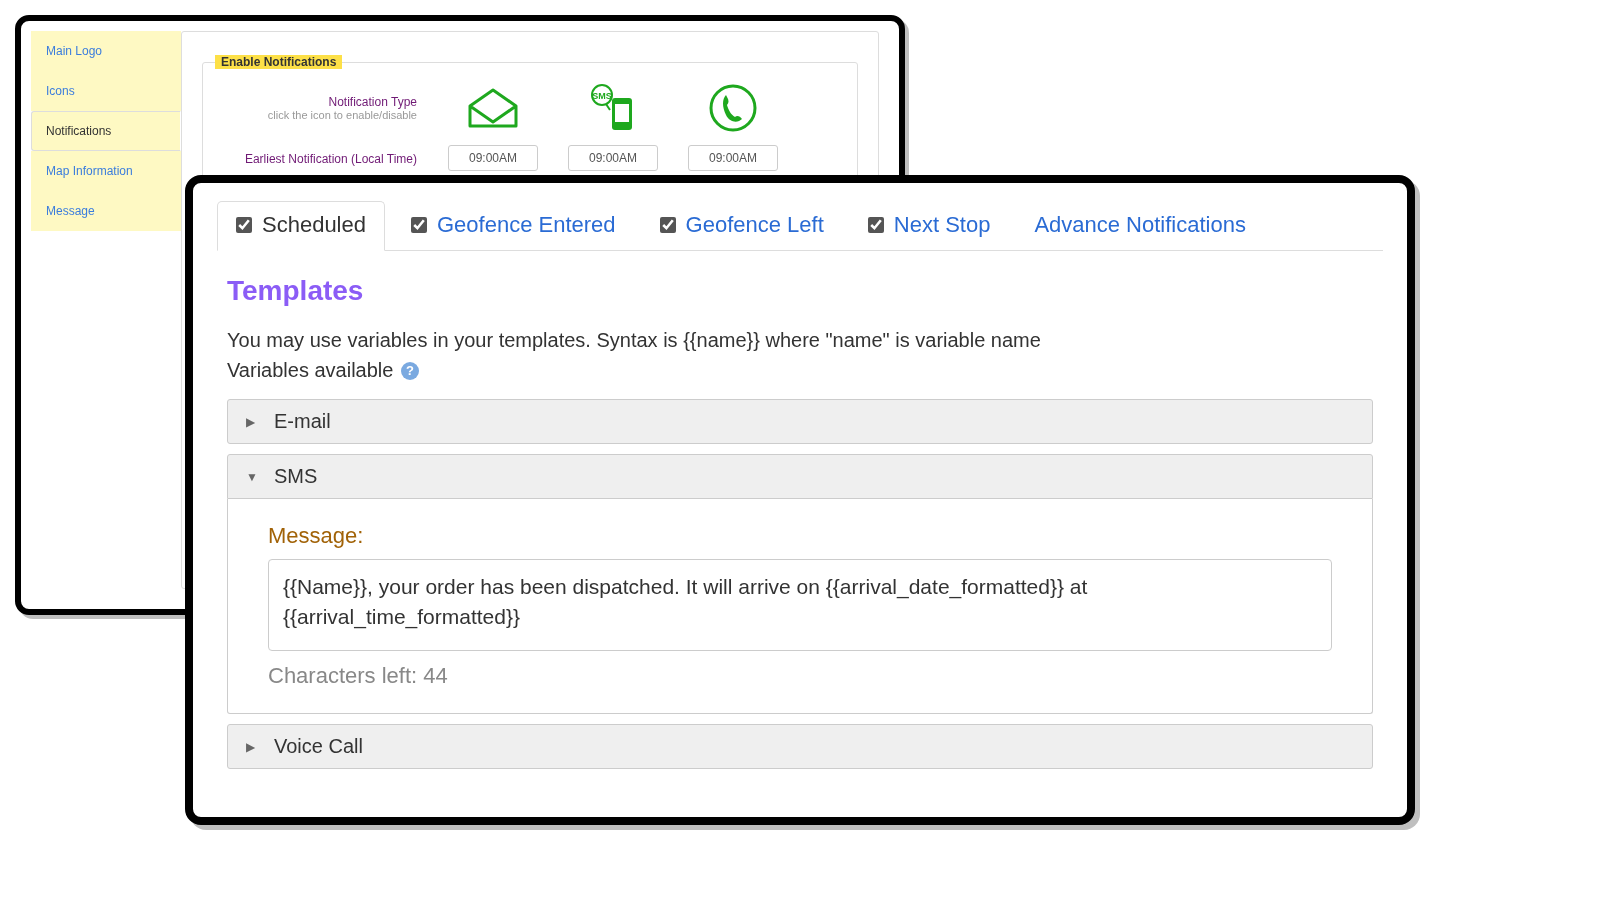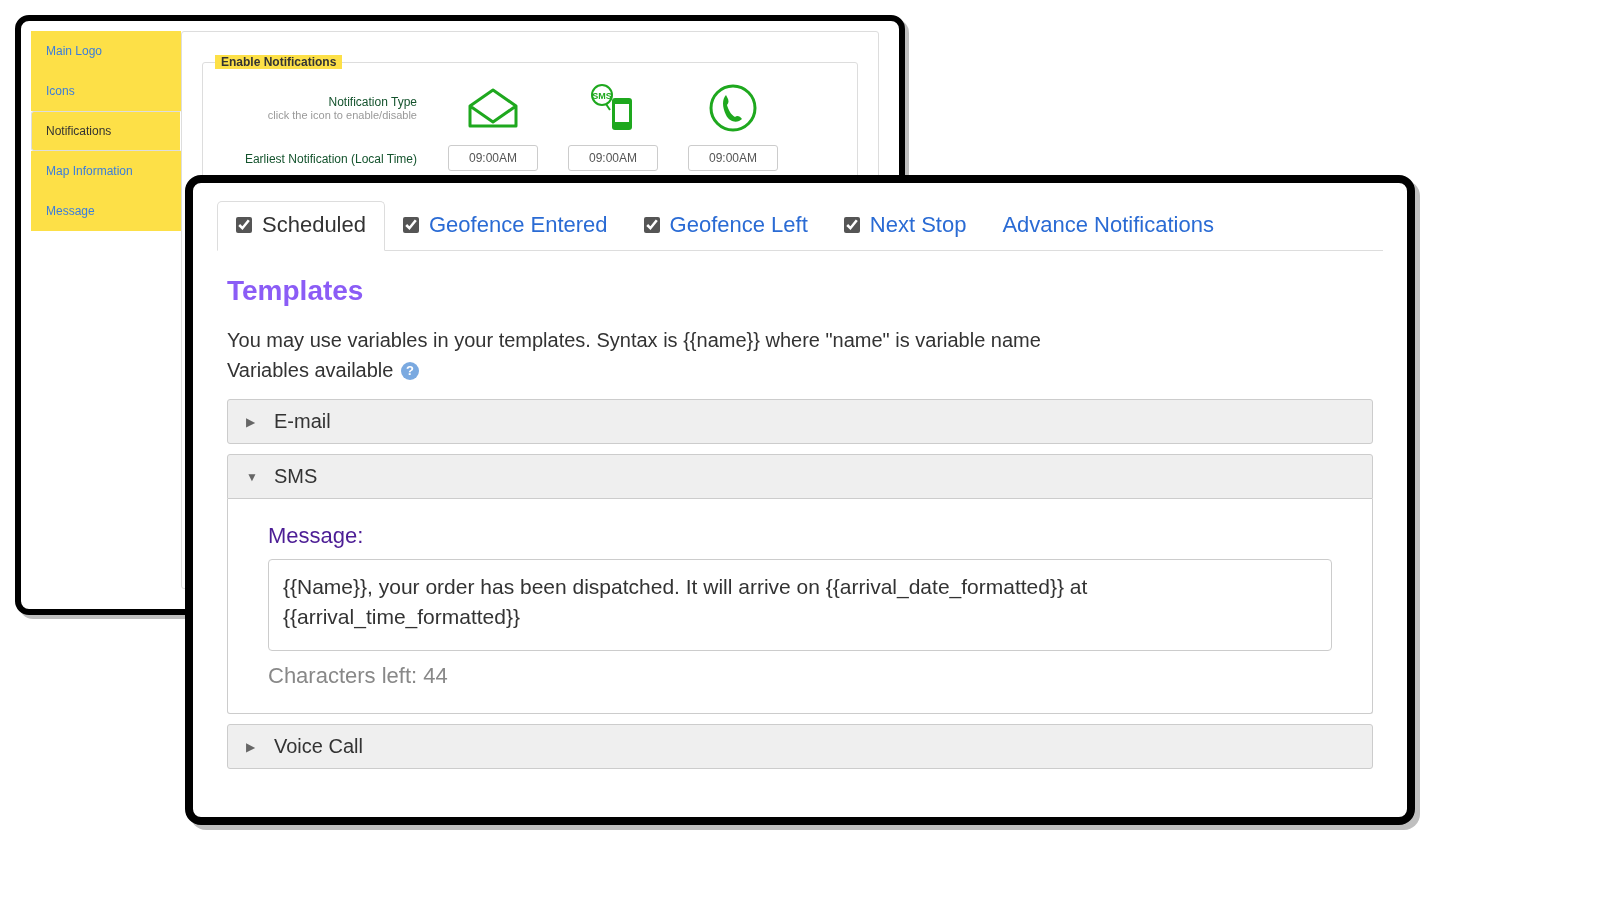--- a/index.html
+++ b/index.html
@@ -31,21 +31,21 @@
     left: 10px;
     top: 10px;
     width: 150px;
   }
   .sidebar-item {
     padding: 12px 14px;
     font-size: 12px;
     color: #3b7ddd;
     cursor: pointer;
     border: 1px solid transparent;
-    background: #fde047;
+    background: #fef9c3;
   }
   .sidebar-item.active {
     color: #333;
     border: 1px solid #ddd;
     border-right-color: #fff;
     border-radius: 3px 0 0 3px;
   }
 
   .back-content {
     position: absolute;
@@ -81,21 +81,21 @@
     align-items: center;
     margin-bottom: 12px;
   }
   .notif-label-box {
     width: 210px;
     text-align: right;
     padding-right: 16px;
   }
   .notif-label {
     font-size: 12px;
-    color: #14532d;
+    color: #701a75;
   }
   .notif-sublabel {
     font-size: 11px;
     color: #999;
   }
   .icon-cell {
     width: 120px;
     display: flex;
     justify-content: center;
   }
@@ -121,21 +121,21 @@
     border: 8px solid #000;
     border-radius: 16px;
     box-shadow: 5px 5px 0 rgba(0,0,0,0.25);
     padding: 18px 24px;
   }
 
   .tabs {
     display: flex;
     align-items: center;
     border-bottom: 1px solid #ddd;
-    gap: 0;
+    gap: 8px;
     flex-wrap: wrap;
   }
   .tab {
     display: flex;
     align-items: center;
     padding: 10px 18px 12px;
     font-size: 22px;
     color: #2a6bd4;
     cursor: pointer;
     gap: 8px;
@@ -214,21 +214,21 @@
   }
   .acc-body {
     border: 1px solid #ccc;
     border-top: none;
     border-radius: 0 0 3px 3px;
     padding: 24px 40px;
     margin-bottom: 10px;
   }
   .msg-label {
     font-size: 22px;
-    color: #4c1d95;
+    color: #a16207;
     margin-bottom: 10px;
   }
   .msg-textarea {
     width: 100%;
     border: 1px solid #ccc;
     border-radius: 4px;
     padding: 12px 14px;
     font-size: 21px;
     color: #333;
     font-family: inherit;

